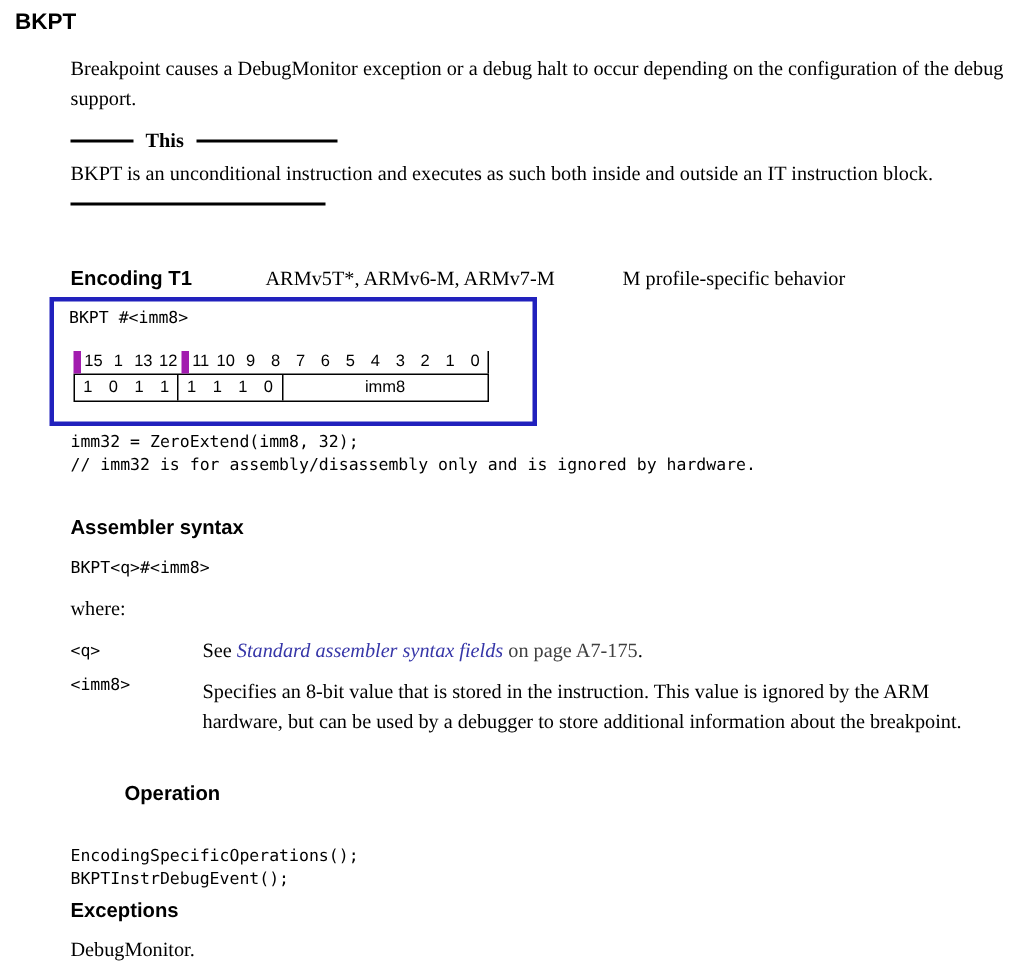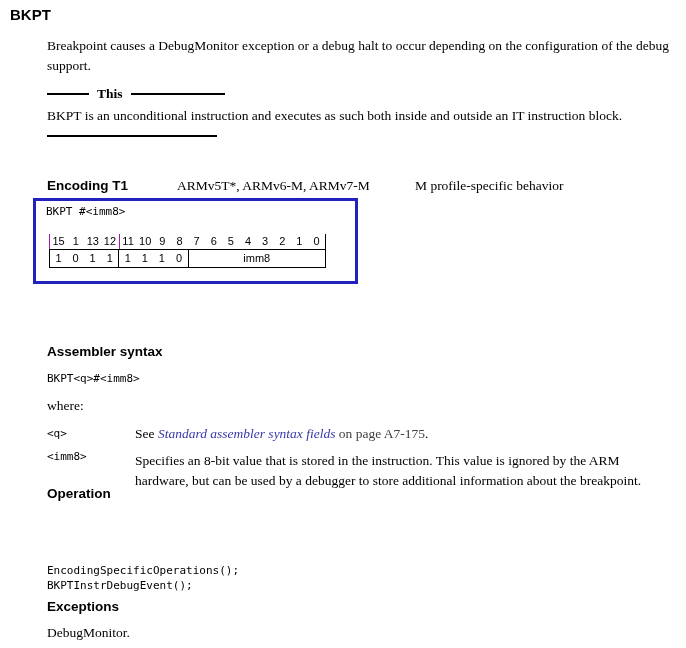--- a/index.html
+++ b/index.html
@@ -22,21 +22,21 @@
   .encoding-row{position:absolute;left:0;top:178px;width:646px;height:16px;}
   .encoding-label{position:absolute;left:47px;top:0;font:bold 13.5px "Liberation Sans",sans-serif;}
   .encoding-archs{position:absolute;left:177px;top:0;font:13.5px "Liberation Serif",serif;}
   .encoding-behavior{position:absolute;left:415px;top:0;font:13.5px "Liberation Serif",serif;}
 
   .encoding-box{position:absolute;left:33px;top:198px;width:319px;height:80px;border:3px solid #2121bd;}
   .encoding-syntax{position:absolute;left:10px;top:4px;font:11px "DejaVu Sans Mono",monospace;white-space:pre;}
   .bitfield-table{position:absolute;left:13px;top:33px;width:277px;}
   .bit-header-row{display:flex;width:277px;height:15px;}
   .bit-header-row .bh{flex:1 1 0;text-align:center;font:11px/15px "Liberation Sans",sans-serif;}
-  .bh.tick-l{border-left:1px solid #a21caf;}
+  .bh.tick-l{border-left:5px solid #a21caf;}
   .bh.tick-r{border-right:1px solid #000;}
   .bit-value-row{display:flex;width:275px;height:17px;border:1px solid #000;}
   .bit-value-row .bv{flex:1 1 0;text-align:center;font:11px/17px "Liberation Sans",sans-serif;}
   .bit-value-row .bv.div-l{border-left:1px solid #000;}
   .bit-value-row .imm-field{flex:8 8 0;text-align:center;font:11px/17px "Liberation Sans",sans-serif;border-left:1px solid #000;}
 
   .pseudocode{position:absolute;left:47px;top:287px;font:11px/15px "DejaVu Sans Mono",monospace;white-space:pre;}
 
   .section-heading{position:absolute;left:47px;font:bold 13.5px "Liberation Sans",sans-serif;}
   .asm-heading{top:344px;}
@@ -45,21 +45,21 @@
 
   .term{position:absolute;left:47px;font:11px "DejaVu Sans Mono",monospace;white-space:pre;}
   .term-def{position:absolute;left:135px;font:13.5px/20px "Liberation Serif",serif;}
   .q-term{top:427px;}
   .q-def{top:424px;width:545px;}
   .imm8-term{top:450px;}
   .imm8-def{top:451px;width:540px;}
   .doc-link{font-style:italic;text-decoration:none;}
   .doc-link-rest{font-style:normal;text-decoration:none;}
 
-  .op-heading{top:486px;}
+  .op-heading{top:521px;margin-left:36px;}
   .op-code{position:absolute;left:47px;top:563px;font:11px/15px "DejaVu Sans Mono",monospace;white-space:pre;}
   .exc-heading{top:599px;}
   .exc-text{position:absolute;left:47px;top:625px;font:13.5px "Liberation Serif",serif;}
 </style>
 </head>
 <body>
 
 <div class="page">
 
   <div class="page-title">BKPT</div>
@@ -111,20 +111,22 @@
         <div class="bv">1</div>
         <div class="bv div-l">1</div>
         <div class="bv">1</div>
         <div class="bv">1</div>
         <div class="bv">0</div>
         <div class="imm-field">imm8</div>
       </div>
     </div>
   </div>
 
+  <div class="pseudocode"><span>imm32 = ZeroExtend(imm8, 32);</span>
+<span>// imm32 is for assembly/disassembly only and is ignored by hardware.</span></div>
 
   <div class="section-heading asm-heading">Assembler syntax</div>
   <div class="asm-syntax">BKPT&lt;q&gt;#&lt;imm8&gt;</div>
   <div class="where-label">where:</div>
 
   <div class="term q-term">&lt;q&gt;</div>
   <div class="term-def q-def">
     <span>See </span><a href="#" class="doc-link" style="color: rgb(54, 54, 168);">Standard assembler syntax fields</a><a href="#" class="doc-link-rest" style="color: #404040;"> on page A7-175</a><span>.</span>
   </div>
 

